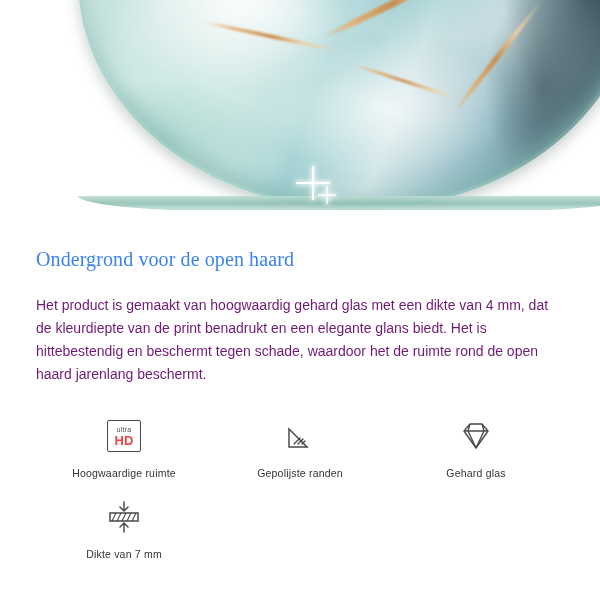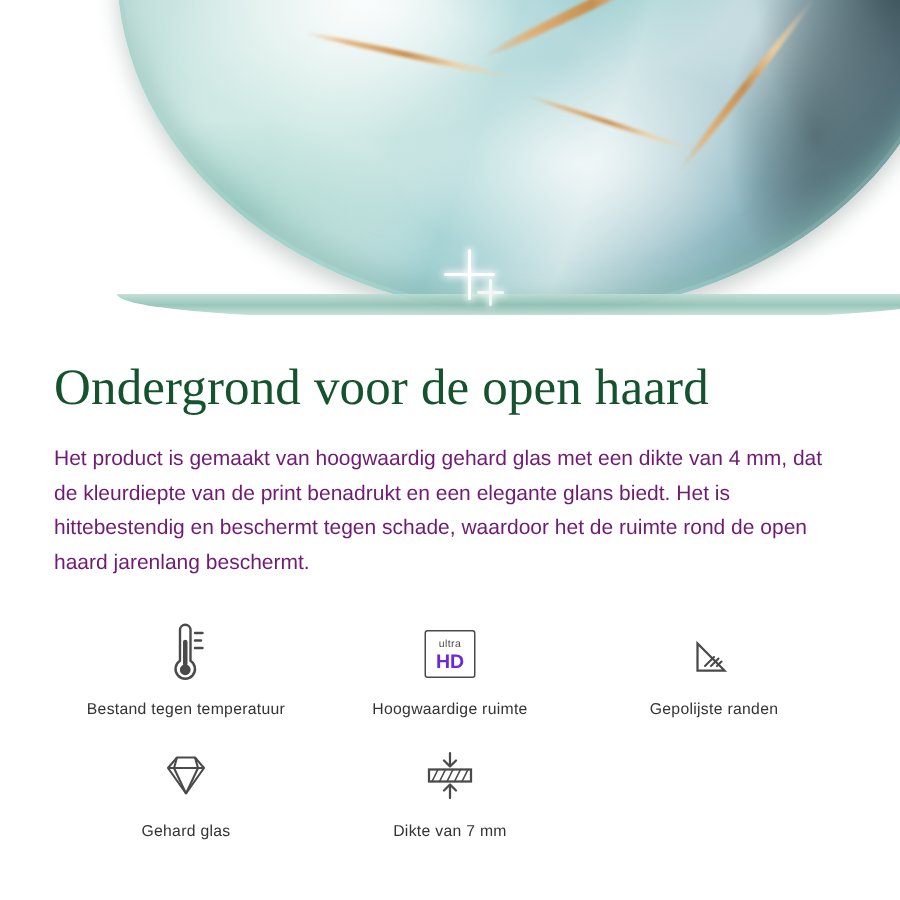--- a/index.html
+++ b/index.html
@@ -106,23 +106,23 @@
   .sparkle:before { width: 100%; height: 2px; border-radius: 2px; }
   .sparkle:after { width: 2px; height: 100%; border-radius: 2px; }
   .sp1 { left: 296px; top: 166px; width: 34px; height: 34px; }
   .sp2 { left: 318px; top: 186px; width: 18px; height: 18px; opacity: .85; }
 
   
   .content { padding: 0 36px; }
   h1.title {
     font-family: "Liberation Serif", serif;
     font-weight: 400;
-    font-size: 34px;
+    font-size: 20px;
     line-height: 34px;
-    color: #14532d;
+    color: #3b82f6;
     margin: 32px 0 0 0;
     letter-spacing: 0.1px;
   }
   h1.title .l2 { display: block; }
   p.body {
     font-size: 14px;
     line-height: 23px;
     color: #701a75;
     margin: 18px 0 16px 0;
     max-width: 530px;
@@ -156,21 +156,21 @@
   }
   .ultrahd {
     width: 34px; height: 32px;
     border: 1.6px solid #4a4a4a;
     border-radius: 2px;
     display: flex; flex-direction: column;
     align-items: center; justify-content: center;
     line-height: 1;
   }
   .ultrahd .u { font-size: 7px; color: #4a4a4a; letter-spacing: .3px; }
-  .ultrahd .hd { font-size: 13px; font-weight: bold; color: #6d28d9; margin-top: 1px; }
+  .ultrahd .hd { font-size: 13px; font-weight: bold; color: #ef4444; margin-top: 1px; }
 </style>
 </head>
 <body>
 
 <div id="page">
 
   <div class="hero">
     <div class="hero-disc">
       <div class="layer l-base"></div>
       <div class="layer l-white"></div>
@@ -193,31 +193,20 @@
   <div class="content">
 
     <h1 class="title">
       <span>Ondergrond voor de open haard</span>
     </h1>
 
     <p class="body">Het product is gemaakt van hoogwaardig gehard glas met een dikte van 4 mm, dat de kleurdiepte van de print benadrukt en een elegante glans biedt. Het is hittebestendig en beschermt tegen schade, waardoor het de ruimte rond de open haard jarenlang beschermt.</p>
 
     <div class="features">
 
-      <div class="feature">
-        <span class="ico">
-          <svg width="40" height="44" viewBox="0 0 40 44" fill="none" stroke="#4a4a4a" stroke-width="1.6" stroke-linecap="round">
-            <path d="M16 6a3.5 3.5 0 0 1 7 0v20.5a6.5 6.5 0 1 1-7 0V6z"></path>
-            <path d="M19.5 14v14.5" stroke-width="3"></path>
-            <circle cx="19.5" cy="32.5" r="3.6" fill="#4a4a4a" stroke="none"></circle>
-            <path d="M26 8h5M26 13h4M26 18h5"></path>
-          </svg>
-        </span>
-        <span class="cap">Bestand tegen temperatuur</span>
-      </div>
 
       <div class="feature">
         <span class="ico">
           <span class="ultrahd">
             <span class="u">ultra</span>
             <span class="hd">HD</span>
           </span>
         </span>
         <span class="cap">Hoogwaardige ruimte</span>
       </div>

